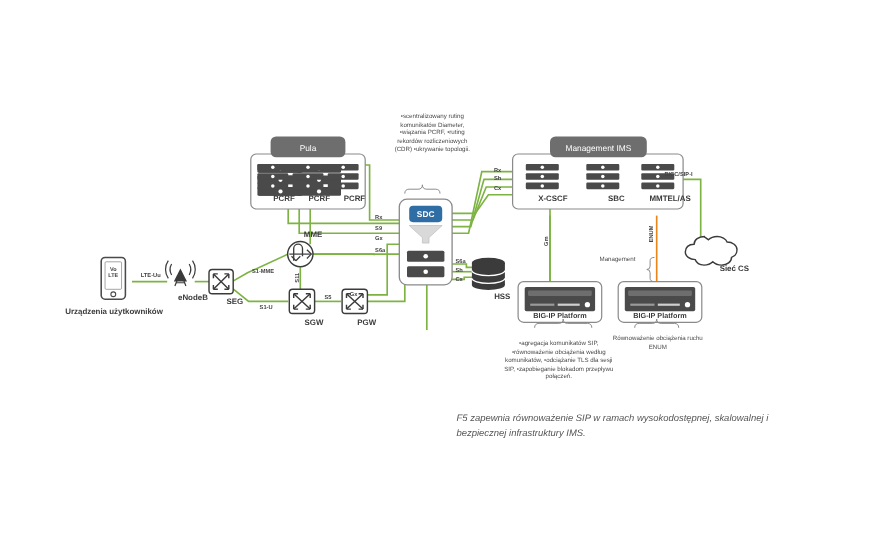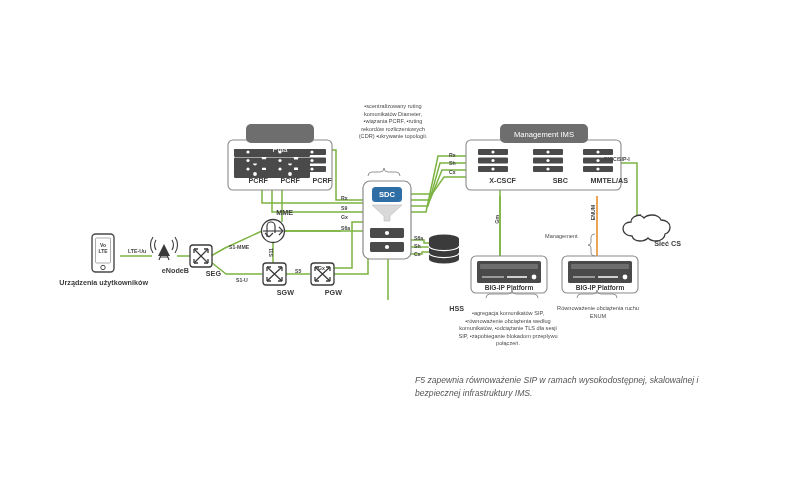--- a/index.html
+++ b/index.html
@@ -256,24 +256,24 @@
 <div class="phone-txt" style="left:103px;top:243px;">
   <span>Vo</span><br>
   <span>LTE</span>
 </div>
 
 <div class="dev-label" style="left:164px;top:266px;width:50px;">eNodeB</div>
 <div class="dev-label" style="left:201px;top:269px;width:40px;">SEG</div>
 <div class="dev-label" style="left:273px;top:208px;width:40px;">MME</div>
 <div class="dev-label" style="left:274px;top:288px;width:40px;">SGW</div>
 <div class="dev-label" style="left:322px;top:288px;width:40px;">PGW</div>
-<div class="dev-label" style="left:444px;top:265px;width:40px;margin-top:39px;">HSS</div>
+<div class="dev-label" style="left:444px;top:265px;width:40px;">HSS</div>
 <div class="dev-label" style="left:651px;top:239px;width:60px;">Sieć CS</div>
 
-<div class="grp-title" style="left:280px;top:145px;width:80px;">Pula</div>
+<div class="grp-title" style="left:280px;top:130px;width:80px;">Pula</div>
 <div class="grp-title" style="left:544px;top:130px;width:88px;">Management IMS</div>
 
 <div class="dev-label" style="left:248px;top:176px;width:40px;">PCRF</div>
 <div class="dev-label" style="left:280px;top:176px;width:40px;">PCRF</div>
 <div class="dev-label" style="left:312px;top:176px;width:40px;">PCRF</div>
 
 <div class="dev-label" style="left:493px;top:176px;width:46px;">X-CSCF</div>
 <div class="dev-label" style="left:548px;top:176px;width:40px;">SBC</div>
 <div class="dev-label" style="left:598px;top:176px;width:60px;">MMTEL/AS</div>
 

